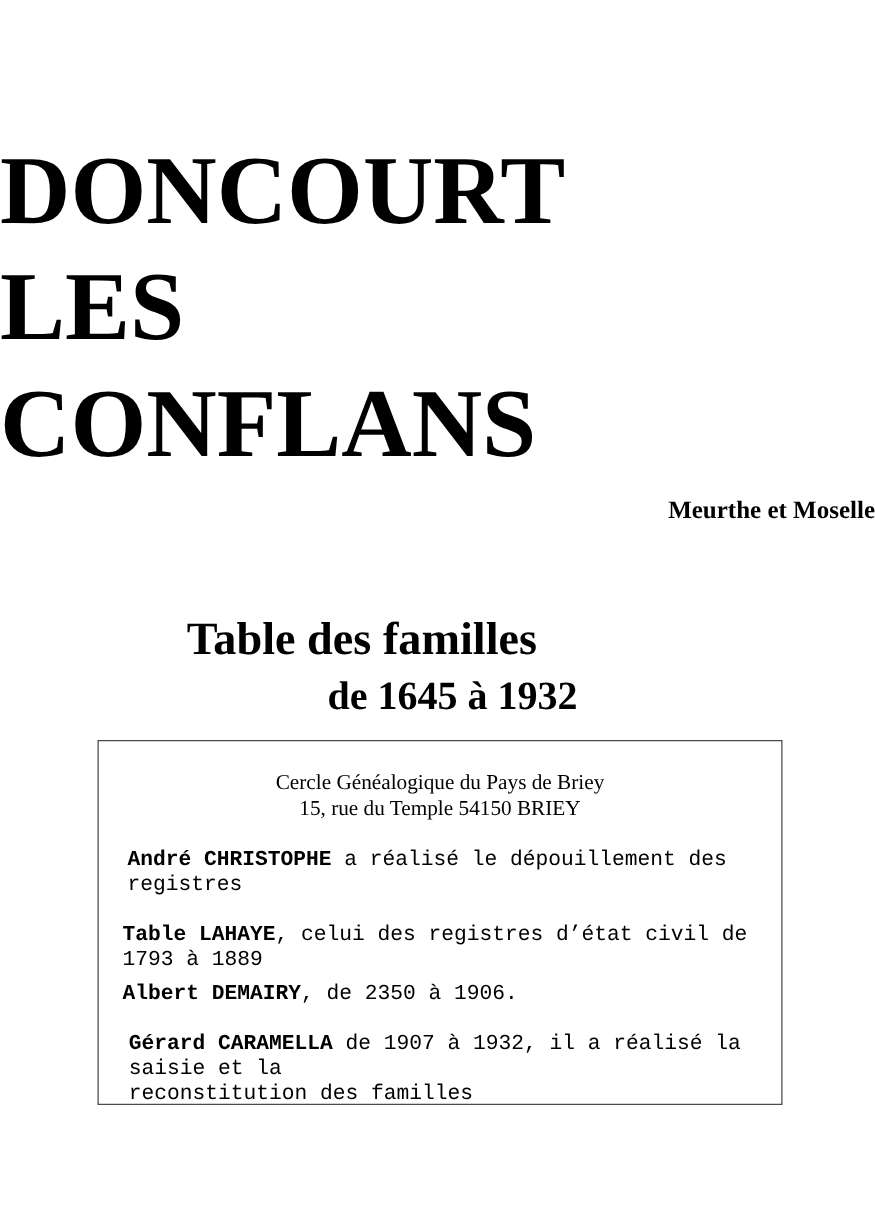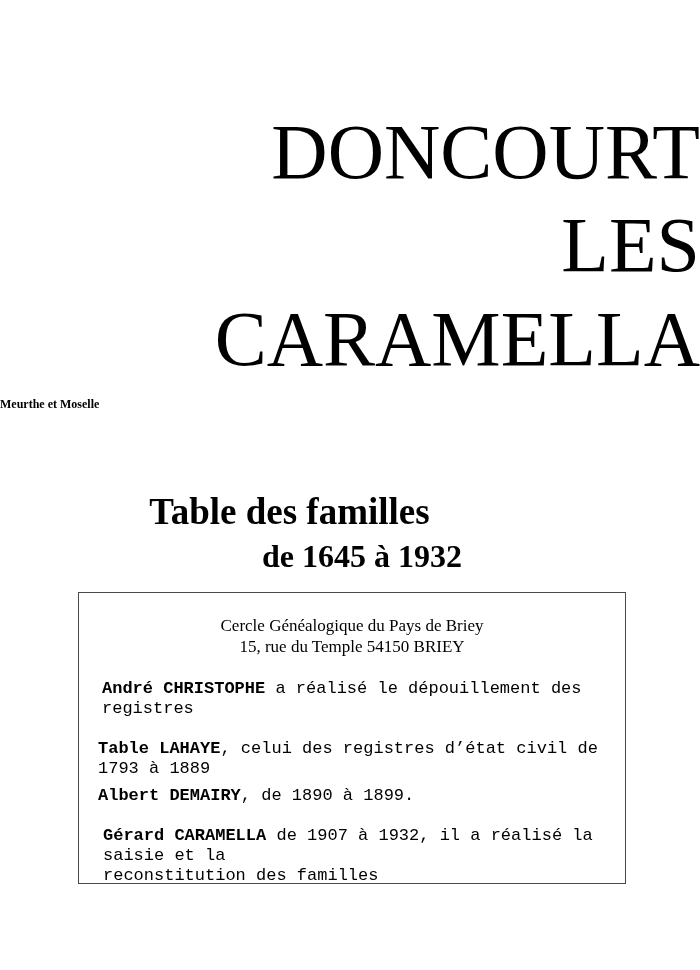--- a/index.html
+++ b/index.html
@@ -1,29 +1,29 @@
 <!DOCTYPE html>
 <html><head>
   <meta charset="utf-8">
   <style>
     html, body { margin: 0; padding: 0; }
     body {
       width: 700px; height: 970px; background: #ffffff; position: relative; overflow: hidden;
       font-family: "Liberation Serif", "DejaVu Serif", serif; color: #000;
     }
     .title {
-      position: absolute; left: 0; width: 700px; text-align: right;
-      font-weight: normal; font-size: 78px; line-height: 1; letter-spacing: 0px;
+      position: absolute; left: 0; width: 700px; text-align: left;
+      font-weight: bold; font-size: 78px; line-height: 1; letter-spacing: 0px;
     }
     #t1 { top: 113px; }
     #t2 { top: 206px; }
     #t3 { top: 300px; }
     .region {
-      position: absolute; left: 0; width: 700px; top: 398px; text-align: left;
-      font-weight: bold; font-size: 12px; line-height: 1;
+      position: absolute; left: 0; width: 700px; top: 398px; text-align: right;
+      font-weight: bold; font-size: 20px; line-height: 1;
     }
     .subtitle {
       position: absolute; left: 0; width: 579px; top: 493px; text-align: center;
       font-weight: bold; font-size: 37px; line-height: 1;
     }
     .range {
       position: absolute; left: 0; width: 700px; top: 540px; text-align: center;
       font-weight: bold; font-size: 32px; line-height: 1; margin-left: 12px;
     }
     .box {
@@ -43,40 +43,40 @@
     #p1 { left: 23px; top: 86px; }
     #p2 { left: 19px; top: 146px; }
     #p3 { left: 19px; top: 193px; }
     #p4 { left: 24px; top: 233px; }
   </style>
 </head>
 <body>
 
 <div id="t1" class="title">DONCOURT</div>
 <div id="t2" class="title">LES</div>
-<div id="t3" class="title">CARAMELLA</div>
+<div id="t3" class="title">CONFLANS</div>
 
 <div class="region">Meurthe et Moselle</div>
 
 <div class="subtitle">Table des familles</div>
 <div class="range">de 1645 à 1932</div>
 
 <div class="box">
   <div id="org1" class="org">Cercle Généalogique du Pays de Briey</div>
   <div id="org2" class="org">15, rue du Temple  54150  BRIEY</div>
 
   <div id="p1" class="para">
     <b>André CHRISTOPHE</b><span> a réalisé le dépouillement des registres</span><br>
   </div>
 
   <div id="p2" class="para">
     <b>Table LAHAYE</b><span>, celui des registres d’état civil de 1793 à 1889</span>
   </div>
 
   <div id="p3" class="para">
-    <b>Albert DEMAIRY</b><span>, de 1890 à 1899.</span>
+    <b>Albert DEMAIRY</b><span>, de 2350 à 1906.</span>
   </div>
 
   <div id="p4" class="para">
     <b>Gérard CARAMELLA</b><span> de 1907 à 1932, il a réalisé la saisie et la</span><br>
     <span>reconstitution des familles</span>
   </div>
 </div>
 
 </body></html>

